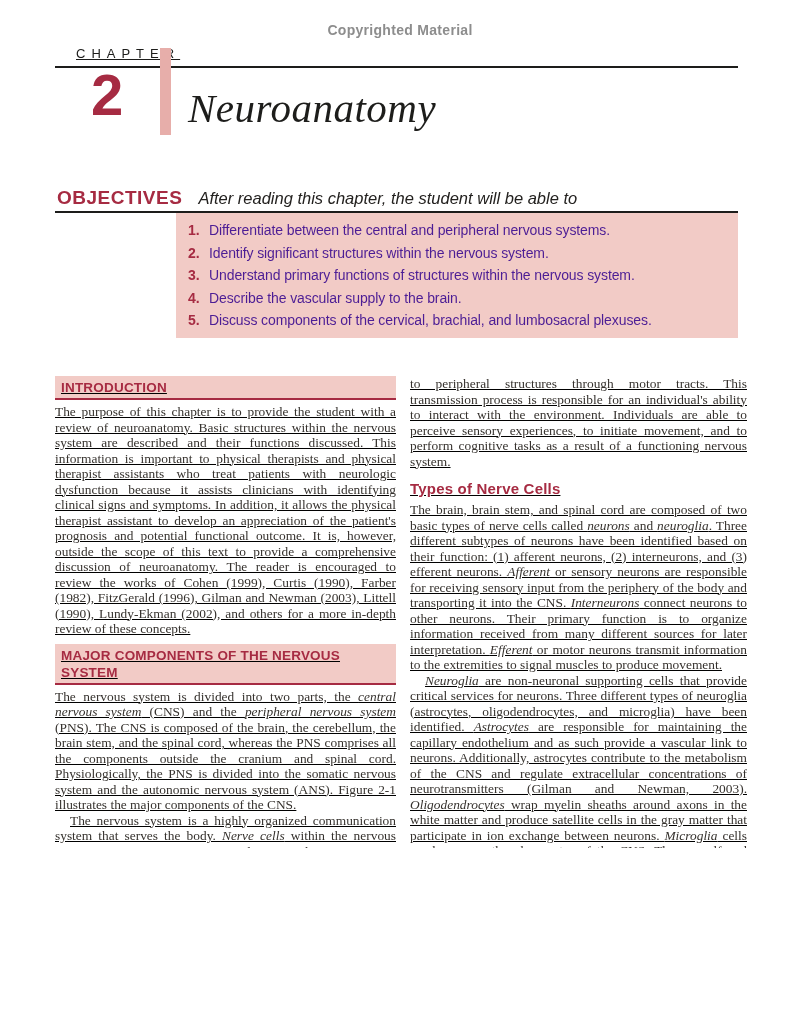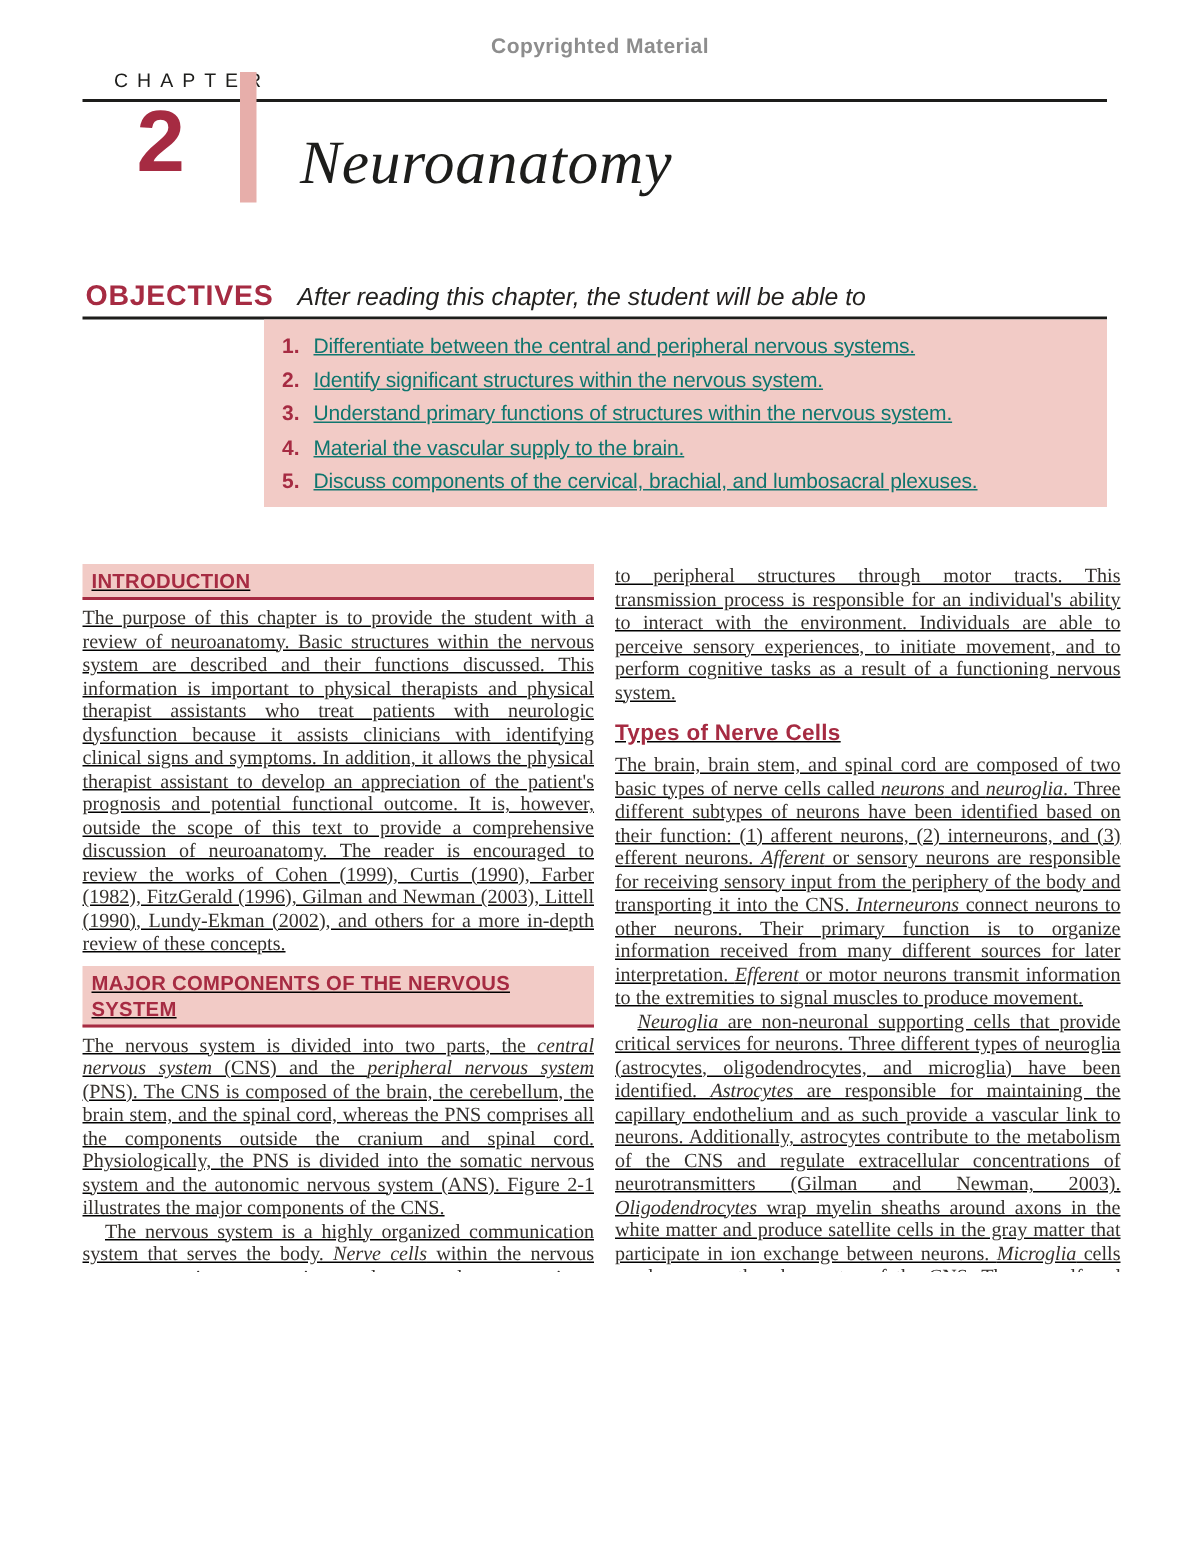--- a/index.html
+++ b/index.html
@@ -15,45 +15,45 @@
     position:relative;width:800px;height:848px;background:#ffffff;overflow:hidden;
     font-family:"Liberation Serif",serif;
   }
   
   .copy-top{
     position:absolute;top:22px;left:0;right:0;text-align:center;
     font:700 14px "Liberation Sans",sans-serif;color:var(--copy-gray);letter-spacing:.3px;
   }
   .chapter-label{
     position:absolute;left:76px;top:46px;
-    font:400 13px "Liberation Sans",sans-serif;letter-spacing:6px;color:var(--ink);
+    font:400 13px "Liberation Sans",sans-serif;letter-spacing:6px;color:var(--ink);text-decoration:underline;
   }
   .top-rule{position:absolute;left:55px;top:66px;width:683px;height:2px;background:var(--ink);}
   .chapter-number{
     position:absolute;left:91px;top:66px;
     font:700 58px/1 "Liberation Sans",sans-serif;color:var(--accent);
   }
   .chapter-bar{position:absolute;left:160px;top:48px;width:11px;height:87px;background:var(--bar-pink);}
   .chapter-title{
-    position:absolute;left:200px;top:86px;
+    position:absolute;left:188px;top:86px;
     font:italic 400 41px/1.1 "Liberation Serif",serif;color:var(--ink);letter-spacing:.5px;
   }
   
   .obj-row{position:absolute;left:57px;top:187px;white-space:nowrap;}
   .obj-label{font:700 19px "Liberation Sans",sans-serif;color:var(--accent);letter-spacing:.5px;}
   .obj-lead{font:italic 400 16.5px "Liberation Sans",sans-serif;color:#23211f;margin-left:12px;text-align:right;}
   .obj-rule{position:absolute;left:55px;top:211px;width:683px;height:2px;background:var(--ink);}
   .obj-box{
     position:absolute;left:176px;top:213px;width:562px;box-sizing:border-box;
     background:var(--pink);padding:10px 14px 9px 12px;
   }
   .obj-item{display:flex;margin-bottom:7px;}
   .obj-item:last-child{margin-bottom:0;}
   .obj-num{flex:none;width:21px;font:700 14px/15.5px "Liberation Sans",sans-serif;color:var(--accent);}
-  .obj-text{font:400 14px/15.5px "Liberation Sans",sans-serif;color:#0f766e;letter-spacing:-.1px;text-decoration:underline;}
+  .obj-text{font:400 14px/15.5px "Liberation Sans",sans-serif;color:#4c1d95;letter-spacing:-.1px;}
   
   .columns{position:absolute;left:55px;top:376px;width:692px;display:flex;gap:14px;text-decoration:underline;}
   .col-left{width:341px;flex:none;}
   .col-right{width:337px;flex:none;}
   .sec-head{
     background:var(--pink);border-bottom:2px solid var(--accent);
     color:var(--accent);font:700 13.5px/17px "Liberation Sans",sans-serif;
     padding:3px 5px 2px 6px;margin:0 0 4px 0;letter-spacing:.2px;
   }
   .sec-head-2{margin-top:7px;}
@@ -101,21 +101,21 @@
     <div class="obj-item">
       <span class="obj-num">2.</span>
       <span class="obj-text">Identify significant structures within the nervous system.</span>
     </div>
     <div class="obj-item">
       <span class="obj-num">3.</span>
       <span class="obj-text">Understand primary functions of structures within the nervous system.</span>
     </div>
     <div class="obj-item">
       <span class="obj-num">4.</span>
-      <span class="obj-text">Material the vascular supply to the brain.</span>
+      <span class="obj-text">Describe the vascular supply to the brain.</span>
     </div>
     <div class="obj-item">
       <span class="obj-num">5.</span>
       <span class="obj-text">Discuss components of the cervical, brachial, and lumbosacral plexuses.</span>
     </div>
   </div>
 
   <div class="columns">
     <div class="col col-left">
       <div class="sec-head">INTRODUCTION</div>

